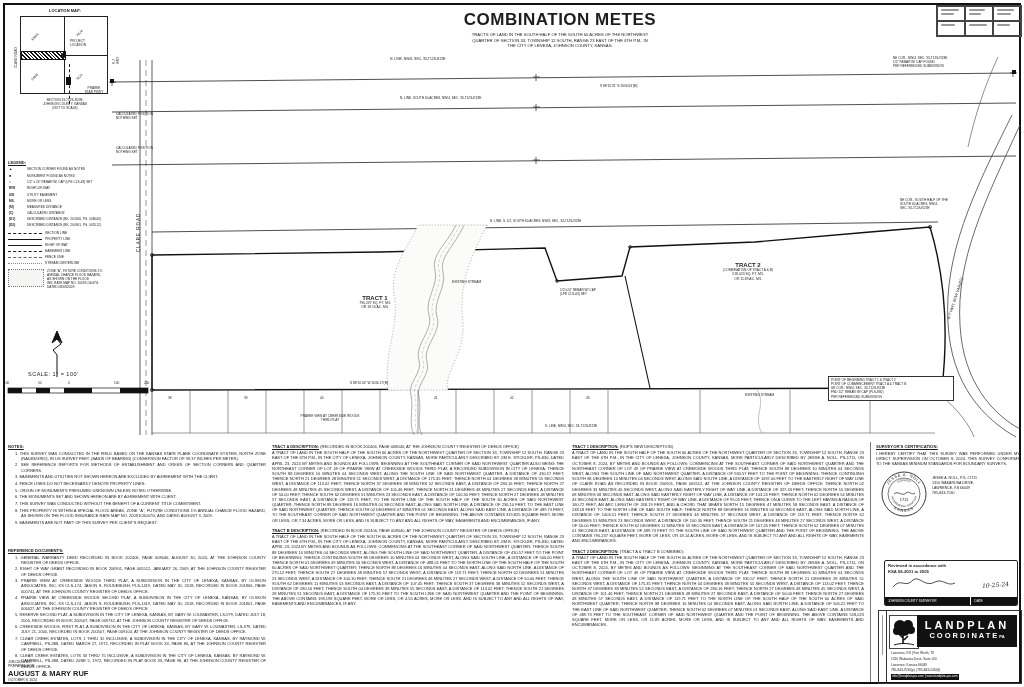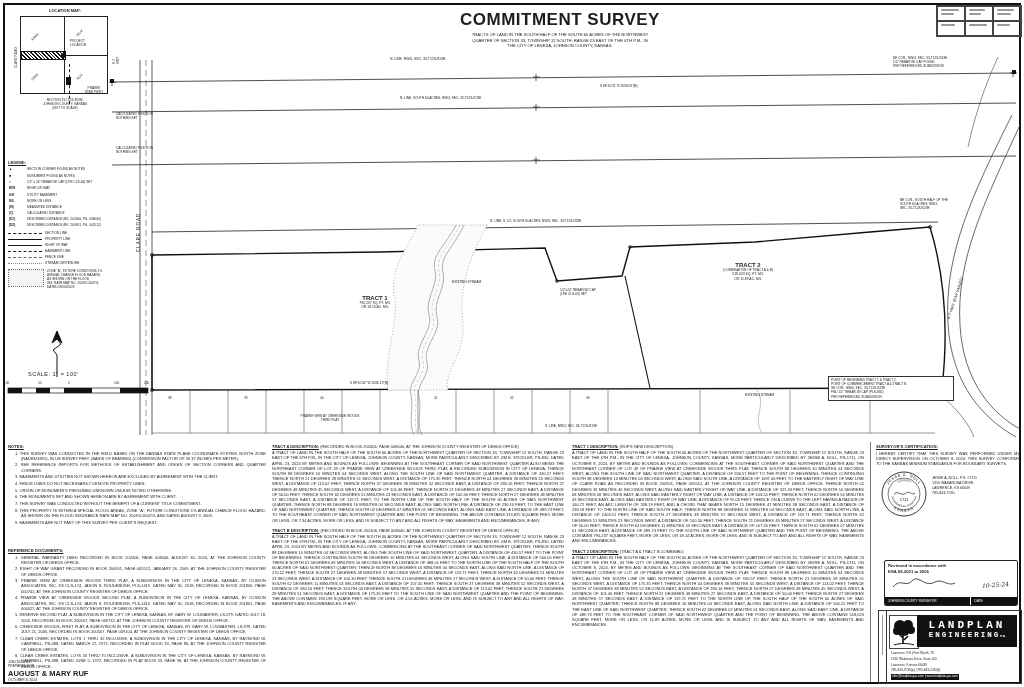--- a/index.html
+++ b/index.html
@@ -24,21 +24,21 @@
   .rot90{transform:rotate(-90deg);transform-origin:left top;}
   .hdrline{margin-bottom:1px;}
 </style>
 </head>
 <body>
 
 <div id="sheet">
   <div id="border"></div>
 
   <div class="abs ctr" style="left:300px;top:10px;width:520px;">
-    <div style="font-size:17px;font-weight:bold;letter-spacing:.5px;">COMMITMENT SURVEY</div>
+    <div style="font-size:17px;font-weight:bold;letter-spacing:.5px;">COMBINATION METES</div>
     <div class="t42" style="margin-top:2px;">TRACTS OF LAND IN THE SOUTH HALF OF THE SOUTH 60 ACRES OF THE NORTHWEST</div>
     <div class="t42">QUARTER OF SECTION 33, TOWNSHIP 12 SOUTH, RANGE 23 EAST OF THE 6TH P.M., IN</div>
     <div class="t42">THE CITY OF LENEXA, JOHNSON COUNTY, KANSAS.</div>
   </div>
 
   <div class="abs cell" style="left:936px;top:5px;width:84px;height:30px;display:grid;grid-template-columns:1fr 1fr 1fr;grid-template-rows:1fr 1fr;">
     <div class="cell">
         <div class="fake" style="width:70%;"></div>
         <div class="fake" style="width:50%;"></div>
       </div>
@@ -409,23 +409,23 @@
       <svg width="28" height="32" viewBox="0 0 28 32">
         <circle cx="10" cy="10" r="6" fill="#111"></circle>
           <circle cx="18" cy="9" r="5" fill="#111"></circle>
         <circle cx="14" cy="14" r="6" fill="#111"></circle>
           <circle cx="7" cy="15" r="4" fill="#111"></circle>
           <circle cx="21" cy="14" r="4" fill="#111"></circle>
         <path d="M13 18 L13 28 M13 22 L9 18 M14 24 L18 20" stroke="#111" stroke-width="1.6" fill="none"></path>
         <path d="M4 29 C10 27 18 27 24 29" stroke="#111" stroke-width="1" fill="none"></path>
       </svg>
     </div>
-    <div class="abs" style="left:38px;top:4px;width:100px;height:32px;background:#111;color:#fff;text-align:center;font-family:Liberation Mono, monospace;">
+    <div class="abs" style="left:38px;top:4px;width:100px;height:32px;background:#111;color:#fff;text-align:center;font-family:Liberation Sans, sans-serif;">
       <div style="font-size:11px;font-weight:bold;letter-spacing:3px;margin-top:4px;">LANDPLAN</div>
-      <div style="font-size:7.5px;font-weight:bold;letter-spacing:2px;"><span>ENGINEERING</span><span style="font-size:4px;letter-spacing:0;">PA</span></div>
+      <div style="font-size:7.5px;font-weight:bold;letter-spacing:2px;"><span>COORDINATE</span><span style="font-size:4px;letter-spacing:0;">PA</span></div>
     </div>
     <div class="abs t32" style="left:12px;top:40px;width:126px;line-height:1.8;">
       <div>Lawrence, KS  |  Fort Worth, TX</div>
       <div>1310 Wakarusa Drive, Suite 100</div>
       <div>Lawrence, Kansas 66049</div>
       <div>785-843-7530(p) | 785-843-2410(f)</div>
       <div style="background:#111;color:#fff;display:inline-block;padding:0 1px;">info@landplan-pa.com | www.landplan-pa.com</div>
     </div>
   </div>
 

